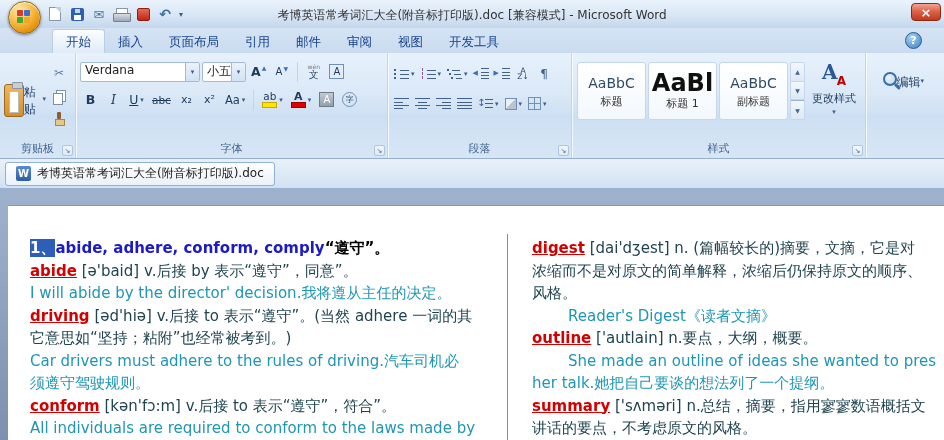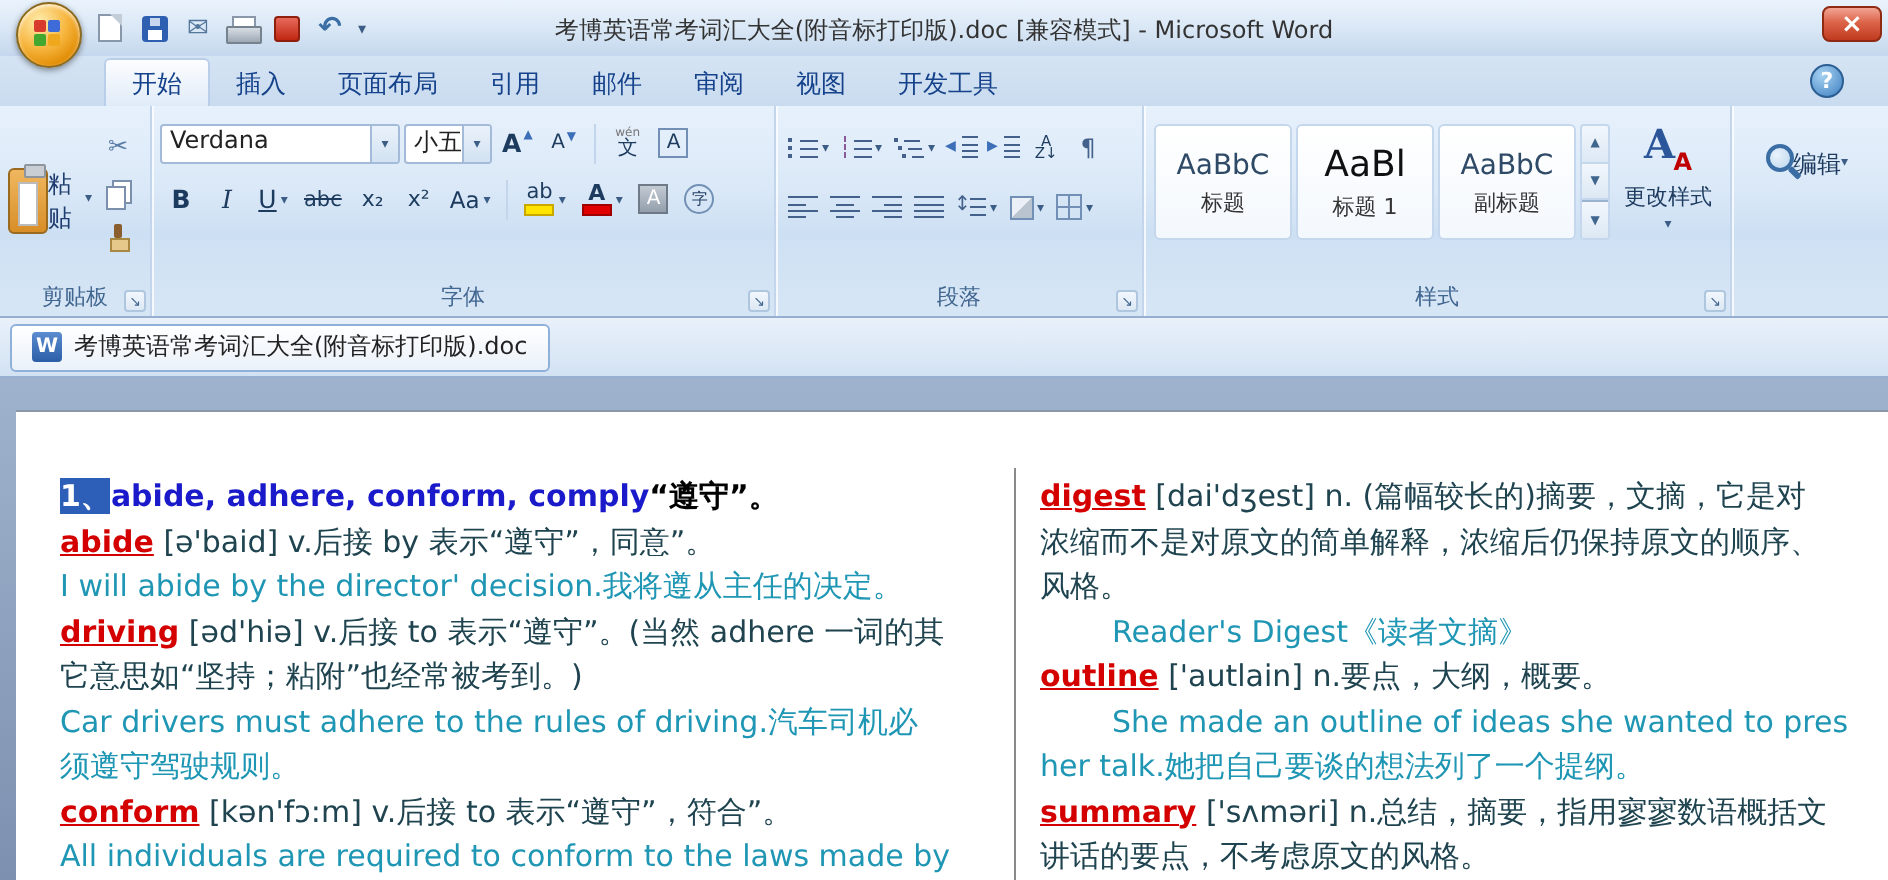--- a/index.html
+++ b/index.html
@@ -142,21 +142,21 @@
 .ic-space::before{content:"↕";position:absolute;left:-1px;top:-1px;font-size:10px;color:#44618C}
 .ic-fill{width:12px;height:12px;border:1px solid #7290B5;background:linear-gradient(135deg,#EAF0F6 50%,#B9C4D0 50%)}
 .ic-bord{width:13px;height:13px;border:1px solid #7290B5;background:linear-gradient(#7290B5,#7290B5) 50% 0/1px 100% no-repeat,linear-gradient(#7290B5,#7290B5) 0 50%/100% 1px no-repeat}
 
 
 .g-styles{width:294px;padding-left:5px}
 .g-styles .g-body{display:flex;align-items:flex-start}
 .gallery{display:flex;gap:2px;padding-top:4px}
 .stylebox{width:69px;height:58px;background:linear-gradient(#FFFFFF,#F3F8FD);border:1px solid #C5D7EC;border-radius:3px;display:flex;flex-direction:column;align-items:center;justify-content:center}
 .sprev{font-size:14px;color:#2F4A66;line-height:18px}
-.sprev.big{font-size:18px;font-weight:normal;color:#101010;line-height:22px}
+.sprev.big{font-size:24px;font-weight:bold;color:#101010;line-height:22px}
 .sname{font-size:11px;color:#333;margin-top:2px}
 .gallery-scroll{width:15px;height:58px;margin:4px 0 0 2px;border:1px solid #C5D7EC;border-radius:2px;display:flex;flex-direction:column;overflow:hidden}
 .gs{flex:1;display:flex;align-items:center;justify-content:center;background:linear-gradient(#F2F7FC,#DCE8F4);border-bottom:1px solid #C5D7EC}
 .gs:last-child{border-bottom:none;border-top:1px solid #9AB3D0}
 .gs::before{font-size:6px;color:#40658F}
 .gs-up::before{content:"▲"}.gs-down::before{content:"▼"}.gs-more::before{content:"▼"}
 .chgstyle{width:50px;height:84px;margin-left:4px;display:flex;flex-direction:column;align-items:center;padding-top:6px;border-radius:3px}
 .cs-ic{position:relative;width:26px;height:24px}
 .cs-a1{position:absolute;left:1px;top:-4px;font-size:20px;font-weight:bold;color:#2B579A;font-family:"DejaVu Serif",serif}
 .cs-a2{position:absolute;right:1px;bottom:0;font-size:12px;font-weight:bold;color:#C00000}
@@ -175,21 +175,21 @@
 .doctabbar{height:30px;background:linear-gradient(#E9F1FA,#D2E2F3);border-bottom:1px solid #98B1D2;display:flex;align-items:center;padding-left:5px}
 .doctab{height:24px;display:flex;align-items:center;background:linear-gradient(#FFFFFF,#EAF1F9);border:1px solid #8FB0D8;border-radius:3px;padding:0 10px;font-size:12px;color:#222;white-space:nowrap}
 .wicon{width:15px;height:15px;background:linear-gradient(#5B8BD0,#2B5EA7);color:#fff;font-size:10px;font-weight:bold;border-radius:2px;display:flex;align-items:center;justify-content:center;margin-right:6px}
 .wicon::before{content:"W"}
 
 
 .docarea{height:251px;background:linear-gradient(#9FB2CD,#7D90AF);padding-top:16px}
 .page{position:relative;margin-left:8px;width:936px;height:235px;background:#fff;border-top:1px solid #8A97A8;overflow:hidden}
 .col{position:absolute;top:31px}
 .col-left{left:22px;width:477px}
-.col-right{left:512px;right:0;overflow:hidden}
+.col-right{left:524px;right:0;overflow:hidden}
 .coldiv{position:absolute;left:499px;top:28px;bottom:0;width:1px;background:#8A8A8A}
 .doc-line{white-space:nowrap;height:22.5px;line-height:22.5px;font-size:15px}
 .doc-line.indent{padding-left:36px}
 .sg-sel{background:#2D5FB8;color:#fff;font-weight:bold}
 .sg-head{color:#1A1ACB;font-weight:bold}
 .sg-hb{color:#000;font-weight:bold}
 .sg-word{color:#D40000;font-weight:bold;text-decoration:underline}
 .sg-def{color:#1F4450}
 .sg-ex{color:#1E96B4}
 </style>

